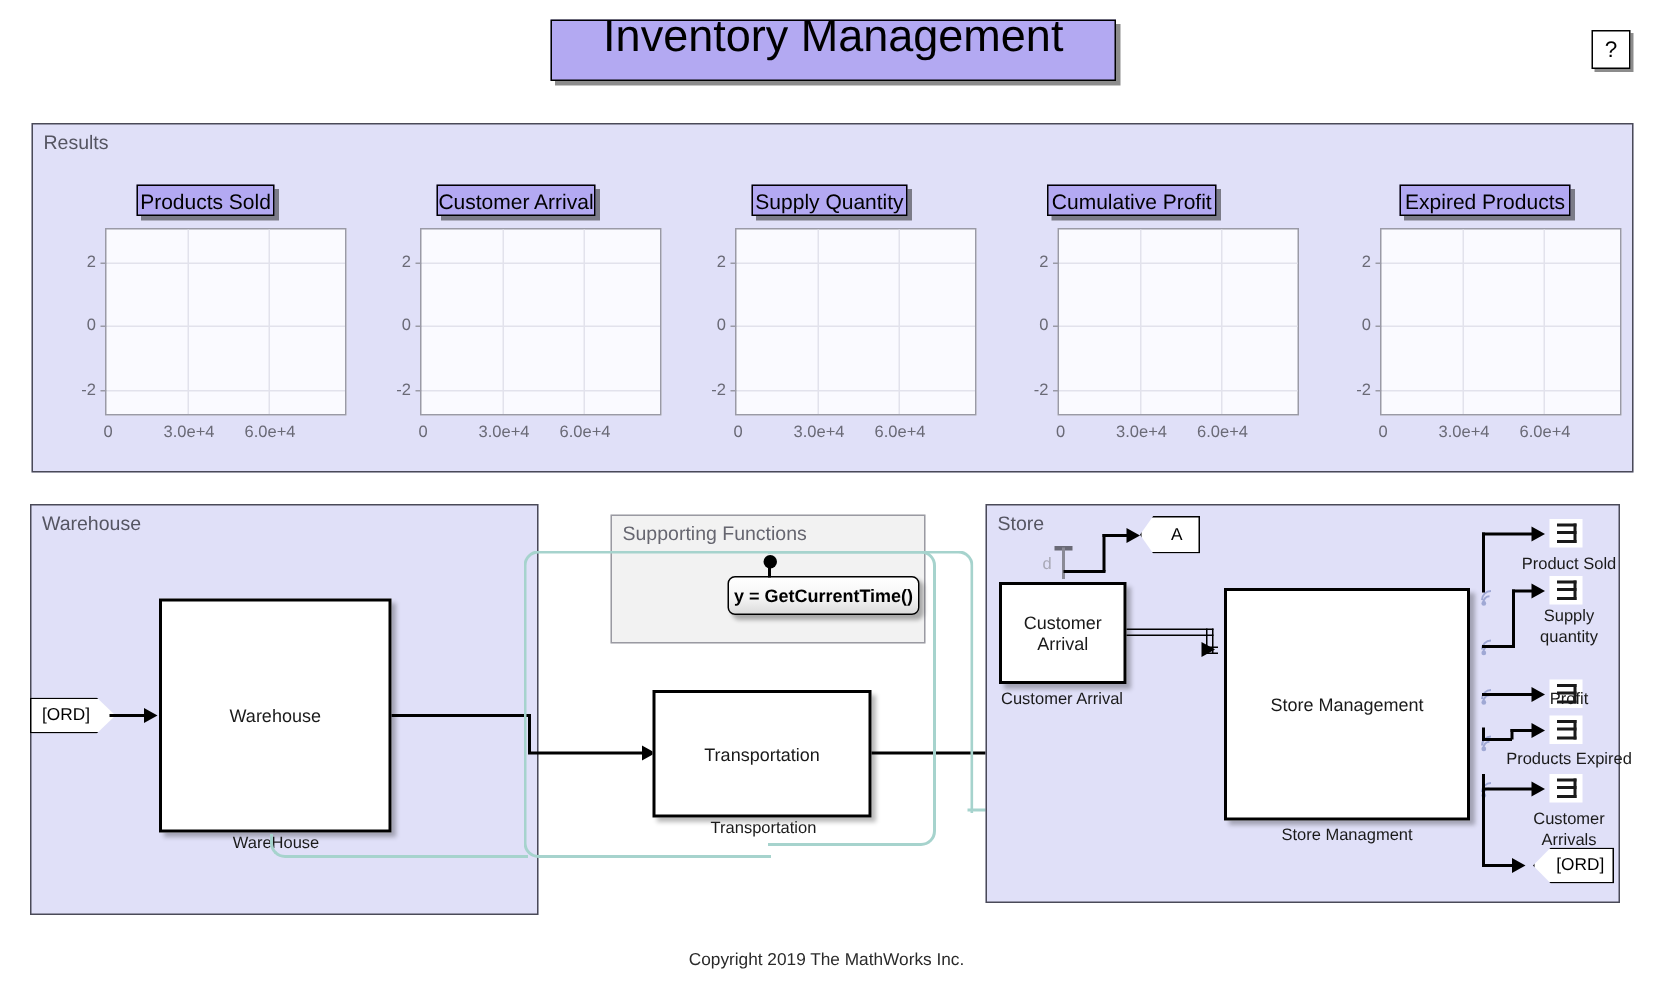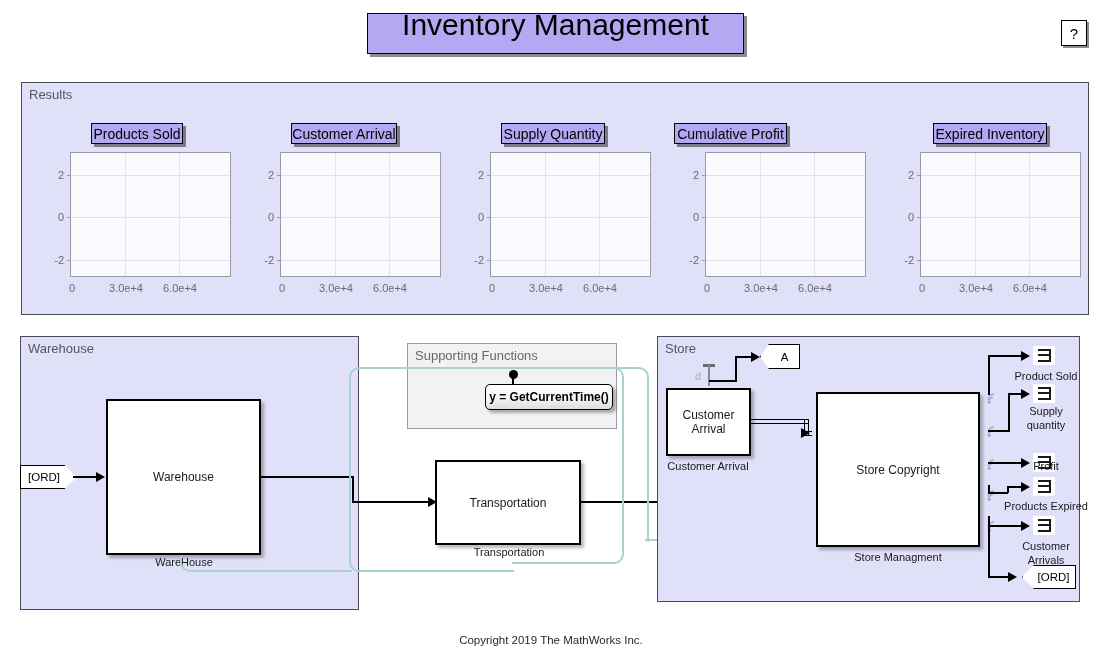--- a/index.html
+++ b/index.html
@@ -265,38 +265,38 @@
       <div class="grid-h" style="top:107px;"></div>
       <div class="ytick" style="top:22px;">2</div>
       <div class="ytick" style="top:64px;">0</div>
       <div class="ytick" style="top:107px;">-2</div>
       <div class="xtick" style="left:1px;">0</div>
       <div class="xtick" style="left:55px;">3.0e+4</div>
       <div class="xtick" style="left:109px;">6.0e+4</div>
     </div>
   </div>
 
-  <div class="abs annot-label plot-title" style="left:674px; top:123px; width:113px;">Cumulative Profit</div>
+  <div class="abs annot-label plot-title" style="left:698px; top:123px; width:113px;">Cumulative Profit</div>
   <div class="plot-wrap" style="left:656px;">
     <div class="plot-frame">
       <div class="grid-v" style="left:54px;"></div>
       <div class="grid-v" style="left:108px;"></div>
       <div class="grid-h" style="top:22px;"></div>
       <div class="grid-h" style="top:64px;"></div>
       <div class="grid-h" style="top:107px;"></div>
       <div class="ytick" style="top:22px;">2</div>
       <div class="ytick" style="top:64px;">0</div>
       <div class="ytick" style="top:107px;">-2</div>
       <div class="xtick" style="left:1px;">0</div>
       <div class="xtick" style="left:55px;">3.0e+4</div>
       <div class="xtick" style="left:109px;">6.0e+4</div>
     </div>
   </div>
 
-  <div class="abs annot-label plot-title" style="left:933px; top:123px; width:114px;">Expired Inventory</div>
+  <div class="abs annot-label plot-title" style="left:933px; top:123px; width:114px;">Expired Products</div>
   <div class="plot-wrap" style="left:871px;">
     <div class="plot-frame">
       <div class="grid-v" style="left:54px;"></div>
       <div class="grid-v" style="left:108px;"></div>
       <div class="grid-h" style="top:22px;"></div>
       <div class="grid-h" style="top:64px;"></div>
       <div class="grid-h" style="top:107px;"></div>
       <div class="ytick" style="top:22px;">2</div>
       <div class="ytick" style="top:64px;">0</div>
       <div class="ytick" style="top:107px;">-2</div>
@@ -369,21 +369,21 @@
   <div class="tag tag-goto" style="left:760px; top:344px; width:40px; height:25px;">A</div>
 
   <div class="sl-block" style="left:666px; top:388px; width:85px; height:68px;">Customer Arrival</div>
   <div class="sl-caption" style="left:708px; top:460px;">Customer Arrival</div>
 
   <div class="ent h" style="left:751px; top:419px; width:58px;"></div>
   <div class="ent v" style="left:804px; top:419px; height:17px;"></div>
   <div class="ent h" style="left:804px; top:431px; width:8px;"></div>
   <div class="arrow" style="left:801px; top:428px;"></div>
 
-  <div class="sl-block" style="left:816px; top:392px; width:164px; height:155px;">Store Copyright</div>
+  <div class="sl-block" style="left:816px; top:392px; width:164px; height:155px;">Store Management</div>
   <div class="sl-caption" style="left:898px; top:551px;">Store Managment</div>
 
   <div class="wifi" style="left:985px; top:389px;">
     <svg width="14" height="16" viewBox="0 0 14 16">
         <g fill="none" stroke="#9fa8d4" stroke-width="1.3">
           <path d="M3 11 A6 6 0 0 1 9 5"></path>
           <path d="M4 12.5 A4 4 0 0 1 8 8.5"></path>
         </g>
         <circle cx="4.2" cy="13.3" r="1.6" fill="#9fa8d4"></circle>
       </svg>

